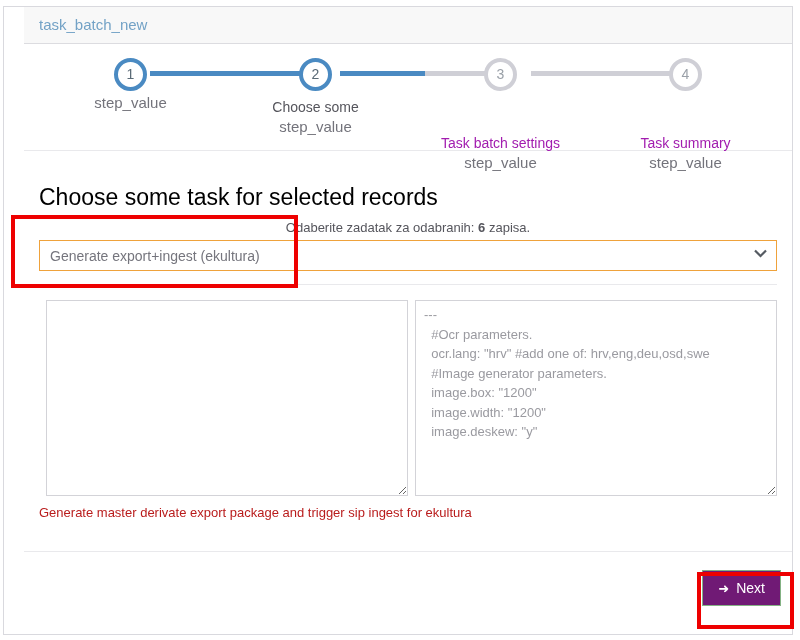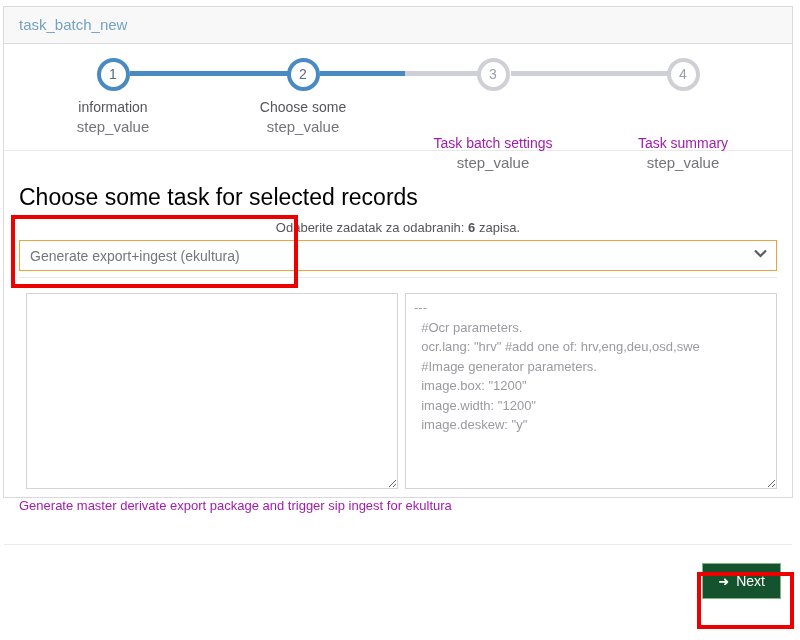--- a/index.html
+++ b/index.html
@@ -1,22 +1,22 @@
 <!DOCTYPE html>
 <html><head>
 <meta charset="utf-8">
 <style>
   * { margin:0; padding:0; box-sizing:border-box; }
   html,body { width:800px; height:640px; background:#fff;
     font-family:"Liberation Sans","DejaVu Sans",sans-serif; color:#55555c; }
   .page { position:relative; width:800px; height:640px; overflow:hidden; }
 
   
-  .panel { position:absolute; left:3px; top:6px; width:790px; height:492px;
-    background:#fff; border:1px solid #d9d9de; }
+  .panel { position:absolute; left:3px; top:6px; width:790px; height:629px;
+    background:#fff; border:1px solid #d9d9de;padding-left:20px; }
   .panel-heading { height:37px; line-height:36px; background:#f8f8f8;
     border-bottom:1px solid #dcdce0; padding:0 15px; font-size:15px; color:#73a2c6; }
 
   
   .steps { position:relative; margin:14px 14px 0; height:92px; }
   .connector { position:absolute; top:13px; height:5px; }
   .connector.blue { background:#4a8ac2; }
   .connector.gray { background:#cfcfd6; }
   .c1 { left:112px; width:158px; }
   .c2a { left:302px; width:85px; }
@@ -33,36 +33,36 @@
   .step.inactive .step-label { color:#a21caf;margin-top:44px; }
   .step-value { margin-top:3px; font-size:15px; color:#73737b; }
   hr.divider { border:none; border-top:1px solid #e9e9ec; }
 
   
   .content { padding:0 15px; }
   h2.page-title { margin-top:33px; margin-bottom:9px; font-size:23px;
     font-weight:400; color:#000000; }
   .select-label { font-size:13px; color:#55555c; margin-bottom:5px;text-align:center; }
   .select-label b { font-weight:bold; }
-  .select-wrap { position:relative; margin-bottom:6px; }
+  .select-wrap { position:relative; margin-bottom:13px; }
   select.task-select { width:100%; height:31px; border:1px solid #efa23b;
     border-radius:0; background:#fff; color:#75757d; font-size:14px;
     padding:0 28px 0 10px; appearance:none; -webkit-appearance:none; outline:none;
     font-family:inherit; }
   .chev { position:absolute; right:10px; top:9px; pointer-events:none; line-height:0; }
 
   .ta-row { display:flex; gap:7px; margin:15px 0 0 7px; }
   .ta-row textarea { flex:1; height:196px; border:1px solid #d3d3d8; resize:both;
     color:#9a9aa0; font-size:13px; line-height:1.5; padding:4px 8px;
     font-family:inherit; outline:none; overflow:auto; }
-  .task-desc { margin-top:9px; font-size:13px; color:#a21caf; }
+  .task-desc { margin-top:9px; font-size:13px; color:#b91c1c; }
 
   .footer-divider { margin-top:31px; }
   .footer { text-align:right; padding:18px 11px 0 0; }
-  .btn-next { display:inline-block; background:#14532d; border:1px solid #84b284;
+  .btn-next { display:inline-block; background:#701a75; border:1px solid #84b284;
     color:#fff; font-size:14px; padding:9px 15px; cursor:pointer;
     font-family:inherit; }
   .btn-next .arrow { margin-right:7px; font-size:13px; }
 
   
   .annot { position:absolute; border:4px solid #ee0000; background:transparent;
     pointer-events:none; z-index:10; }
   .annot-select { left:11px; top:215px; width:287px; height:73px; }
   .annot-next { left:697px; top:572px; width:97px; height:57px; }
 </style>
@@ -75,21 +75,20 @@
     <div class="panel-heading">task_batch_new</div>
 
     <div class="steps">
       <div class="connector blue c1"></div>
       <div class="connector blue c2a"></div>
       <div class="connector gray c2b"></div>
       <div class="connector gray c3"></div>
       <div class="steps-row">
         <div class="step active">
           <div class="circle">1</div>
-          <div class="step-label">information</div>
           <div class="step-value">step_value</div>
         </div>
         <div class="step active">
           <div class="circle">2</div>
           <div class="step-label">Choose some</div>
           <div class="step-value">step_value</div>
         </div>
         <div class="step inactive">
           <div class="circle">3</div>
           <div class="step-label">Task batch settings</div>

